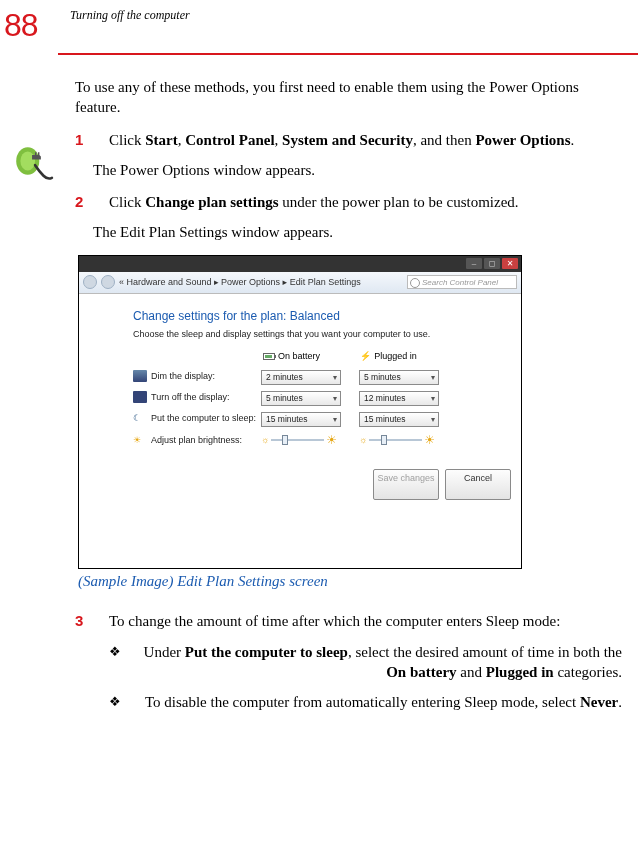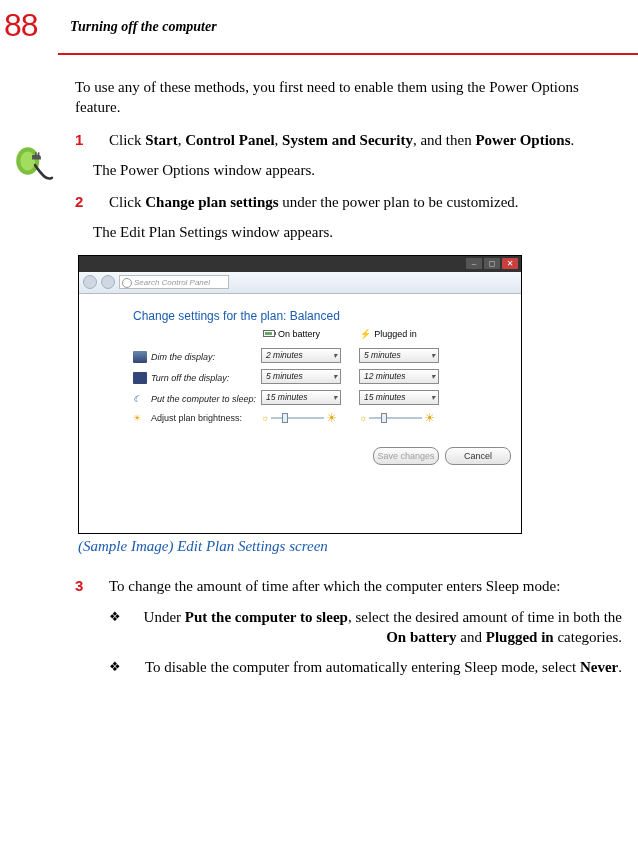--- a/index.html
+++ b/index.html
@@ -8,21 +8,21 @@
     height: 857px;
     font-family: Georgia, 'Times New Roman', serif;
     font-size: 15px;
     line-height: 1.35;
     color: #000;
     background: #fff;
     position: relative;
   }
   .header {
     display: flex;
-    align-items: center;
+    align-items: flex-start;
     padding: 4px 0 6px 0;
   }
   .page-num {
     color: #d8171d;
     font-size: 32px;
     font-weight: 400;
     font-family: Arial, sans-serif;
     width: 70px;
     text-align: left;
     padding-left: 4px;
@@ -31,23 +31,22 @@
   .header-text { padding-top: 4px; }
   .chapter {
     color: #d8171d;
     font-family: Arial, sans-serif;
     font-size: 14px;
     font-weight: bold;
     line-height: 1.2;
   }
   .section {
     font-style: italic;
-    font-size: 14px;
+    font-size: 12px;
     line-height: 1.2;
-    font-weight: bold;
   }
   .divider {
     height: 2px;
     background: #d8171d;
     margin: 0 0 22px 58px;
   }
   .content { padding-left: 75px; padding-right: 16px; }
   .intro { margin-bottom: 12px; }
   .step-row { margin-bottom: 10px; position: relative; }
   .step-num {
@@ -104,35 +103,35 @@
   }
   .ss-nav .navbtn { width:14px;height:14px;border-radius:50%;background:#cfd8e2;border:1px solid #9fb1c4;display:inline-block;}
   .ss-breadcrumb { flex:1; white-space:nowrap; overflow:hidden; color:#333;}
   .ss-search { width:110px; height:14px; border:1px solid #bbb; background:#fff; color:#999; font-size:8px; padding-left:14px; font-style:italic; line-height:14px; position:relative;}
   .ss-search::before { content:""; position:absolute; left:2px; top:2px; width:8px; height:8px; border:1px solid #999; border-radius:50%;}
   .ss-body { padding: 14px 22px 10px 54px; }
   .ss-title { color: #1b5bb0; font-size: 12px; margin-bottom:4px; }
   .ss-sub { font-size:9px; color:#222; margin-bottom:10px;}
   .ss-colhead { display:flex; margin-left:130px; gap:40px; font-size:9px; margin-bottom:8px; align-items:center;}
   .ss-plug { display:flex; align-items:center; gap:3px;}
-  .ss-row { display:flex; align-items:flex-end; margin-bottom:6px; font-size:9px;font-style:italic;}
+  .ss-row { display:flex; align-items:flex-start; margin-bottom:6px; font-size:9px;}
   .ss-row-icon { width:14px; height:12px; margin-right:4px; display:inline-block; }
   .ss-label { width:110px; color:#222;}
   .ss-dd { width:80px; height:15px; border:1px solid #8a8a8a; background:linear-gradient(#fff,#e8e8e8); font-size:8.5px; line-height:13px; padding-left:4px; position:relative; margin-right:18px; color:#222;}
   .ss-dd::after { content:"▾"; position:absolute; right:3px; top:0; font-size:8px; color:#555;}
   .ss-slider-row { display:flex; align-items:center; margin-bottom:6px; font-size:9px;}
   .ss-slider { width:76px; height:14px; display:flex; align-items:center; margin-right:22px; gap:2px;}
   .ss-sun { color:#e6a817; font-size:9px;}
   .ss-sun.big { font-size:12px;}
   .ss-track { flex:1; height:2px; background:#b8c7d6; position:relative;}
   .ss-thumb { position:absolute; top:-4px; width:6px; height:10px; background:#e7eff7; border:1px solid #778899;}
   .ss-links { margin-top:14px;}
   .ss-link { color:#1b5bb0; font-size:9px; margin-bottom:5px; display:block;}
   .ss-buttons { display:flex; justify-content:flex-end; gap:6px; padding: 6px 10px 10px; }
-  .ss-btn { height:18px; min-width:66px; border:1px solid #8a8a8a; background:linear-gradient(#fdfdfd,#e4e4e4); font-size:9px; border-radius:8px; line-height:16px; text-align:center; color:#333;}
+  .ss-btn { height:31px; min-width:66px; border:1px solid #8a8a8a; background:linear-gradient(#fdfdfd,#e4e4e4); font-size:9px; border-radius:2px; line-height:16px; text-align:center; color:#333;}
   .ss-btn.disabled { color:#a0a0a0;}
   .ss-bottom-space { height:58px; background:#fff;}
 
   .caption { color:#1b5bb0; font-style:italic; margin-left:78px; margin-top:2px; margin-bottom:20px; font-size:15px;}
 
   .sub-bullet { margin-left:34px; margin-bottom:10px; position:relative;}
   .sub-bullet-mark { position:absolute; left:0; top:1px; color:#000; font-size:13px;}
   .sub-bullet-body { margin-left:32px;text-align:right; }
 </style>
 </head>
@@ -179,24 +178,26 @@
 
 <div class="screenshot">
   <div class="ss-titlebar">
     <span class="ss-winbtn">–</span>
     <span class="ss-winbtn">◻</span>
     <span class="ss-winbtn close">✕</span>
   </div>
   <div class="ss-nav">
     <span class="navbtn"></span>
     <span class="navbtn"></span>
+    <span class="ss-breadcrumb">« Hardware and Sound ▸ Power Options ▸ Edit Plan Settings</span>
     <span class="ss-search">Search Control Panel</span>
   </div>
   <div class="ss-body">
     <div class="ss-title">Change settings for the plan: Balanced</div>
+    <div class="ss-sub">Choose the sleep and display settings that you want your computer to use.</div>
     <div class="ss-colhead">
       <span class="ss-plug">
         <span style="display:inline-block;width:12px;height:7px;border:1px solid #666;position:relative;">
             <span style="position:absolute;right:-2px;top:1px;width:1px;height:3px;background:#666;"></span>
             <span style="position:absolute;left:1px;top:1px;width:7px;height:3px;background:#6a6;"></span>
           </span>
         <span>On battery</span>
       </span>
       <span class="ss-plug">
         <span style="color:#666;">⚡</span>

